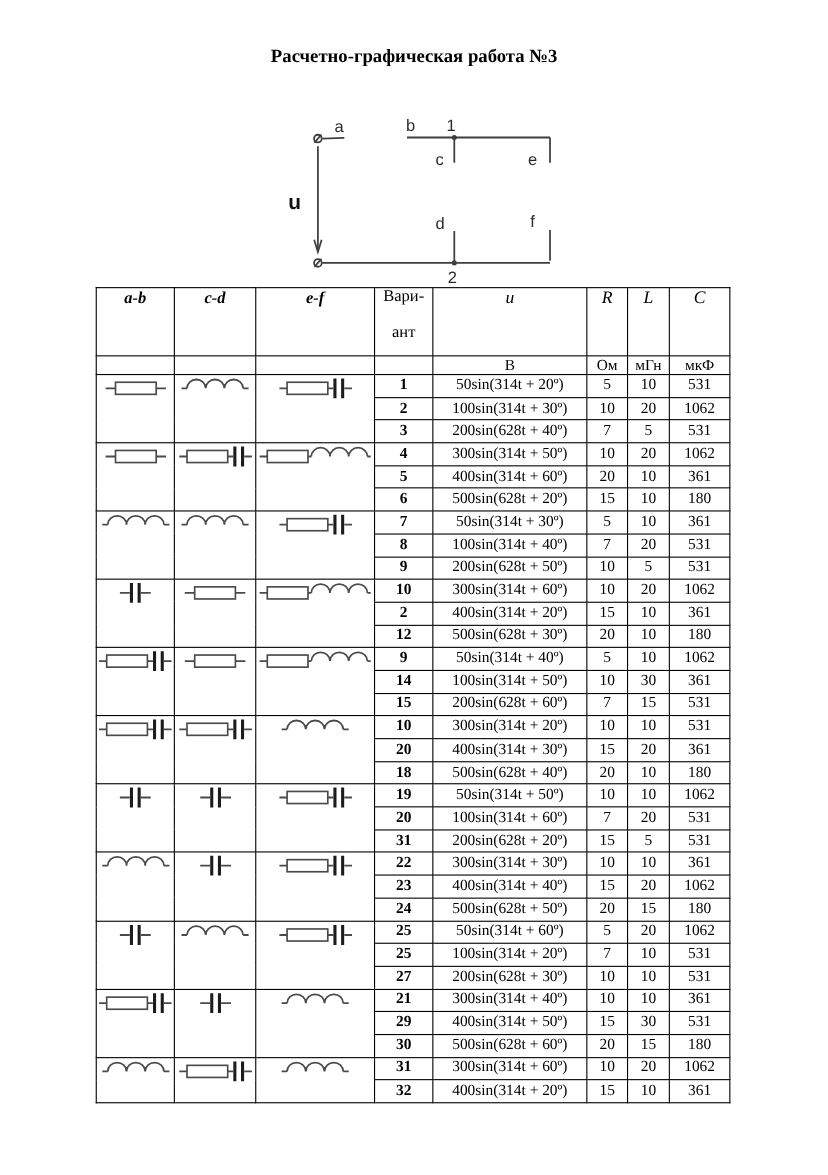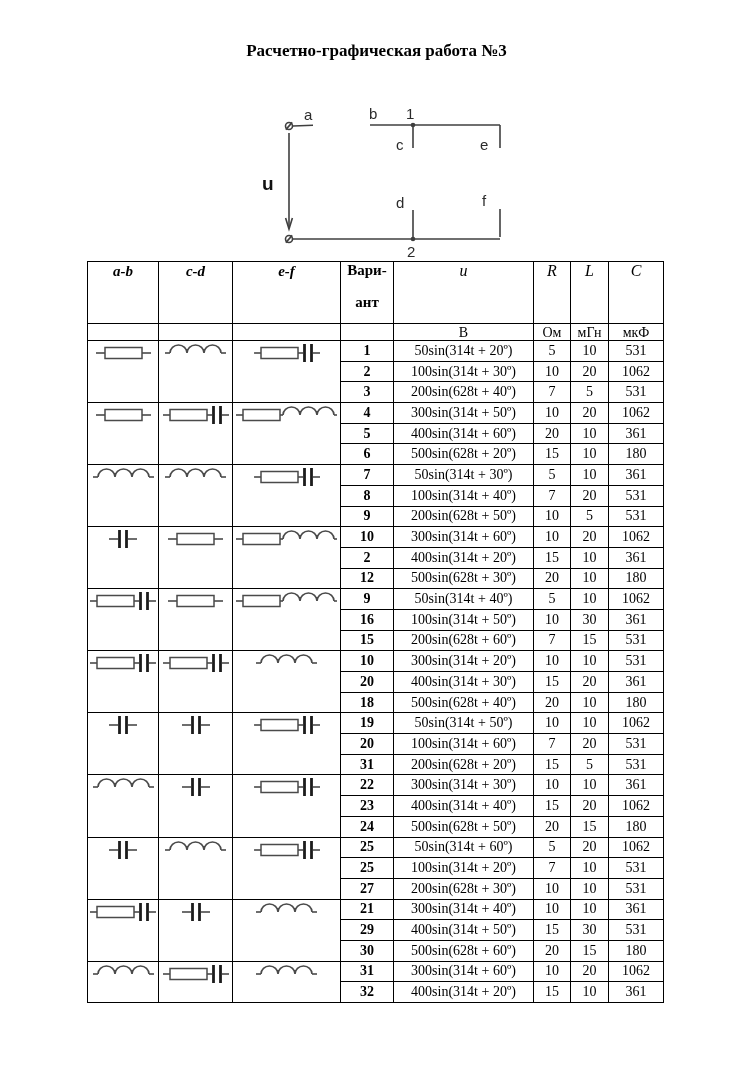--- a/index.html
+++ b/index.html
@@ -13,21 +13,21 @@
   .diagram circle.node{fill:#3f3f3f;stroke:none;}
   .diagram text{font-family:"Liberation Sans",sans-serif;font-size:15px;fill:#2b2b2b;
                 stroke:none;}
   .diagram text.usrc{font-size:19px;font-weight:bold;fill:#111;}
   table.variants{position:absolute;left:87px;top:261px;border-collapse:collapse;
                  table-layout:fixed;width:576px;}
   table.variants td{border:1px solid #000;padding:0;overflow:hidden;}
   td.hdr{vertical-align:top;text-align:center;padding-top:3px;height:61px;}
   td.hdr .it{font-style:italic;font-weight:bold;font-size:15px;}
   td.hdr .itl{font-style:italic;font-size:16px;}
-  td.hdr .var1,.var2{font-weight:bold;font-size:15px;}
+  td.hdr .var1,.var2{font-weight:normal;font-size:15px;}
   td.hdr .var2{margin-top:15px;}
   tr.units td{height:16px;text-align:center;font-size:14px;line-height:15px;}
   tr.vrow td{height:19.69px;text-align:center;font-size:14px;line-height:1;}
   tr.vrow td.variant{font-weight:bold;}
   td.sym{vertical-align:top;text-align:center;padding-top:3px;}
   td.sym svg{display:inline-block;vertical-align:top;}
   .sym line,.sym path{stroke:#4a4a4a;stroke-width:1.6;fill:none;}
   .sym rect{stroke:#4a4a4a;stroke-width:1.5;fill:#ffffff;}
   .sym line.pl{stroke:#1c1c1c;stroke-width:2.8;}
 </style>
@@ -291,21 +291,21 @@
               <path d="M 48 12 a 8.5 8 0 0 1 17 0 a 8.5 8 0 0 1 17 0 a 8.5 8 0 0 1 17 0"></path>
               <line x1="99" y1="12" x2="102" y2="12"></line>
             </svg></td>
           <td class="variant">9</td>
           <td>50sin(314t + 40º)</td>
           <td>5</td>
           <td>10</td>
           <td>1062</td>
         </tr>
         <tr class="vrow">
-          <td class="variant">16</td>
+          <td class="variant">14</td>
           <td>100sin(314t + 50º)</td>
           <td>10</td>
           <td>30</td>
           <td>361</td>
         </tr>
         <tr class="vrow">
           <td class="variant">15</td>
           <td>200sin(628t + 60º)</td>
           <td>7</td>
           <td>15</td>

